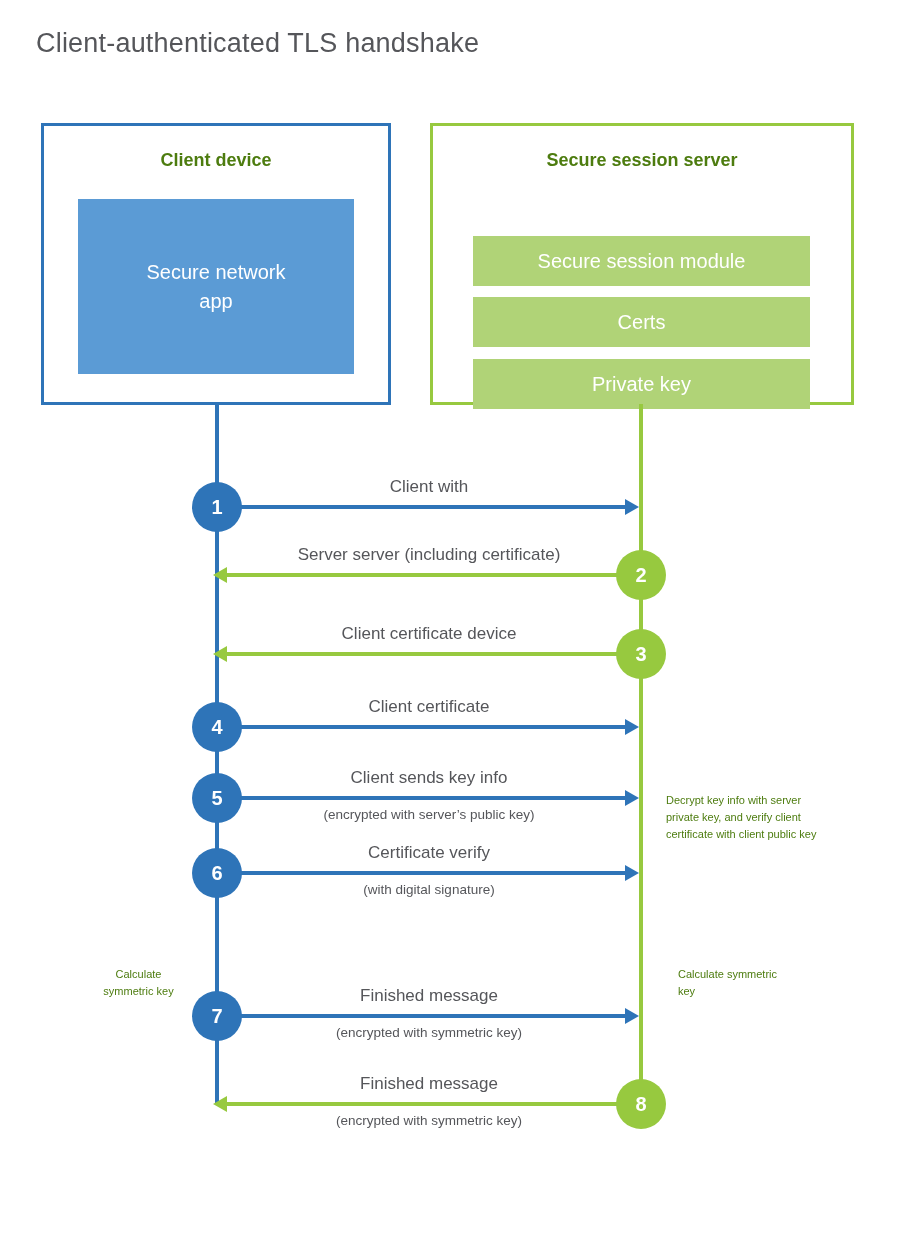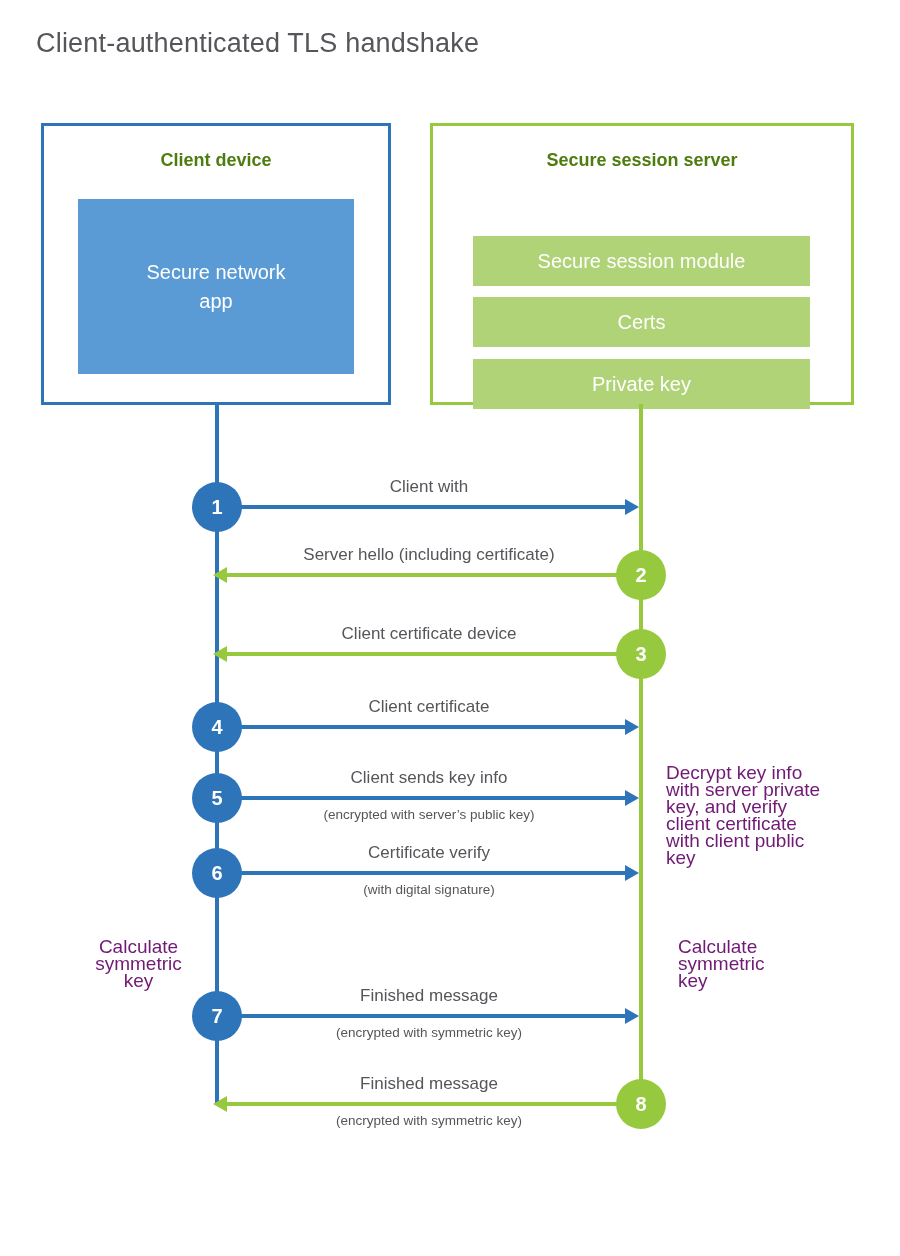--- a/index.html
+++ b/index.html
@@ -58,21 +58,21 @@
   .step-circle.green{left:616px;background:#97c93f;}
   .msg-label{
     left:217px;width:424px;text-align:center;
     font-size:17px;color:#55565a;
   }
   .msg-sublabel{
     left:217px;width:424px;text-align:center;
     font-size:13.5px;color:#55565a;
   }
   
-  .note{font-size:19px;line-height:17px;color:#701a75;}
+  .note{font-size:11px;line-height:17px;color:#4d7c0f;margin-top:28px;}
   #server-note{left:666px;top:764px;width:162px;text-align:left;}
   #client-calc{left:90px;top:938px;width:97px;text-align:center;}
   #server-calc{left:678px;top:938px;width:100px;text-align:left;}
 </style>
 </head>
 <body>
 
 <div id="canvas">
 
   <div class="abs" id="page-title">Client-authenticated TLS handshake</div>
@@ -103,21 +103,21 @@
   <div>
     <div class="abs msg-label" style="top:477px">Client with</div>
     <div class="abs arrow-line blue" style="top:505px"></div>
     <div class="abs head-right" style="top:499px"></div>
     <div class="abs step-circle blue" style="top:482px">
       <span>1</span>
     </div>
   </div>
 
   <div>
-    <div class="abs msg-label" style="top:545px">Server hello (including certificate)</div>
+    <div class="abs msg-label" style="top:545px">Server server (including certificate)</div>
     <div class="abs arrow-line green" style="top:573px"></div>
     <div class="abs head-left" style="top:567px"></div>
     <div class="abs step-circle green" style="top:550px">
       <span>2</span>
     </div>
   </div>
 
   <div>
     <div class="abs msg-label" style="top:624px">Client certificate device</div>
     <div class="abs arrow-line green" style="top:652px"></div>

